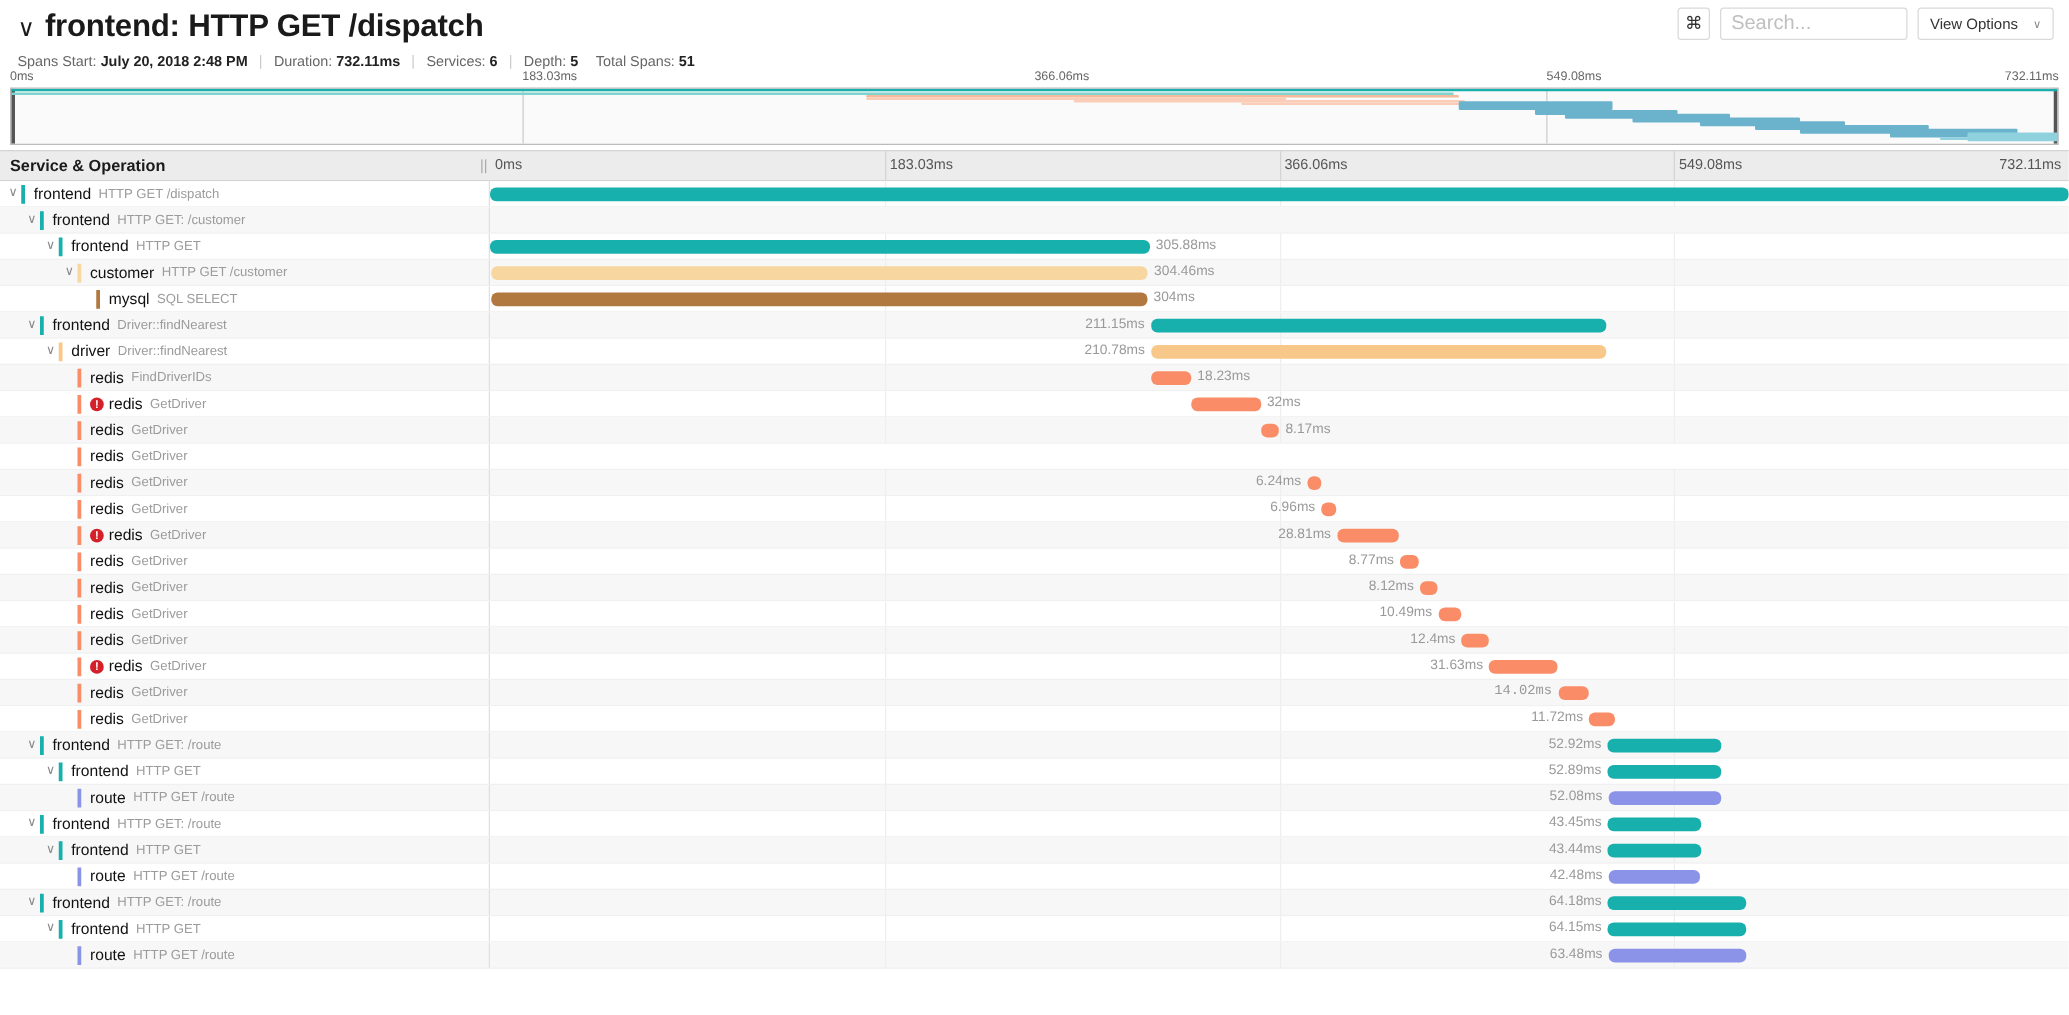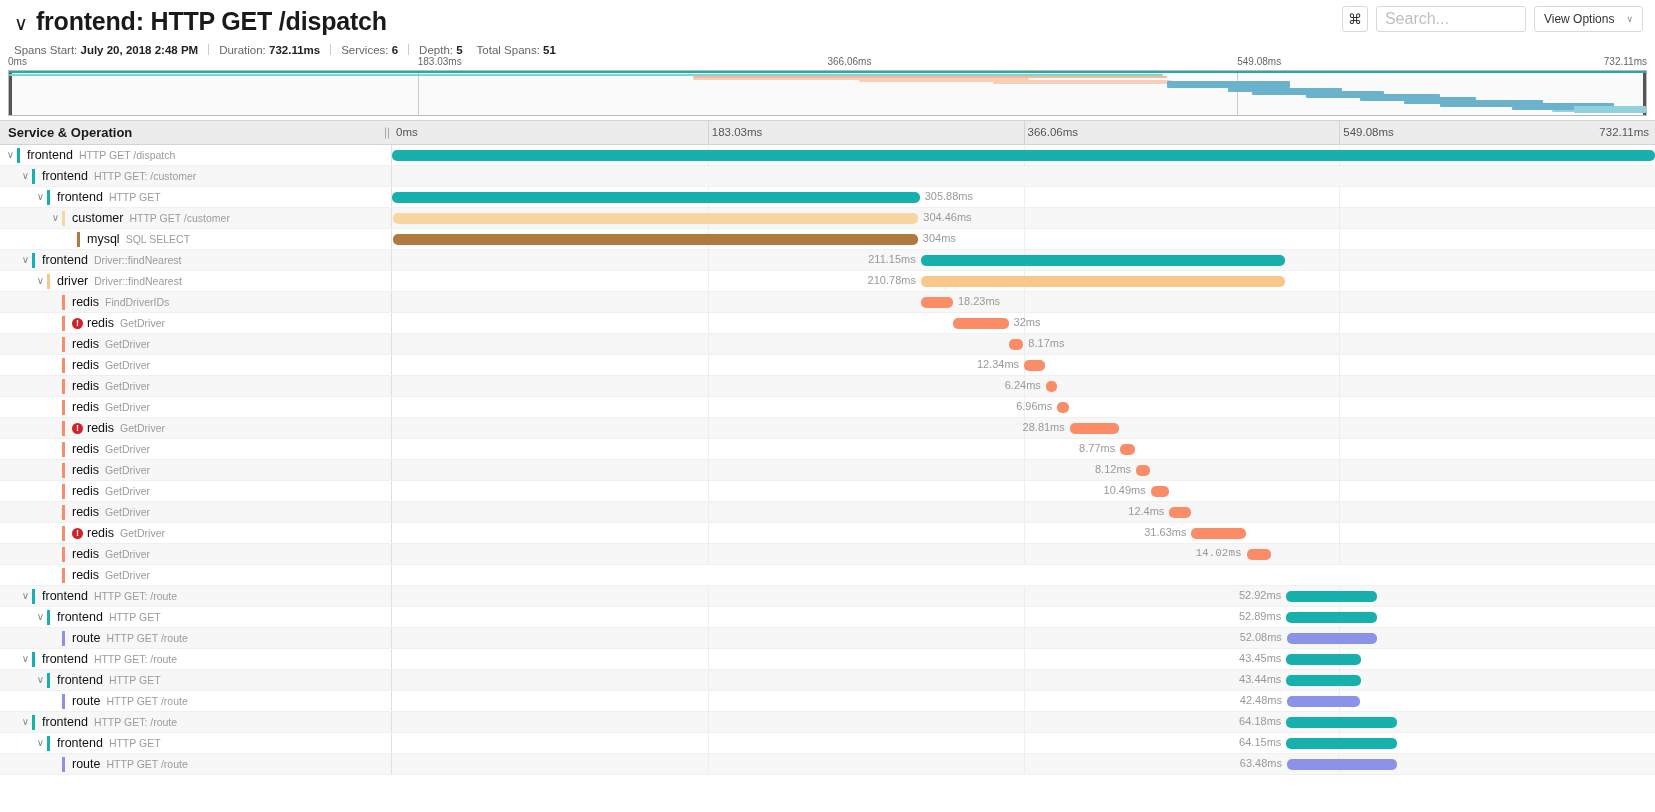--- a/index.html
+++ b/index.html
@@ -399,27 +399,20 @@
         <span class="bar-label right" style="left: 49.9884%;">8.17ms</span>
       </div>
     </div>
     <div class="span-row">
       <div class="row-left" style="padding-left: 49px;">
         <span class="chev empty">∨</span>
         <span class="svc-bar" style="background: rgb(250, 140, 103);"></span>
         <span class="svc-name">redis</span>
         <span class="op-name">GetDriver</span>
       </div>
-      <div class="row-right">
-        <div class="rr-grid" style="left: 25%;"></div>
-        <div class="rr-grid" style="left: 50%;"></div>
-        <div class="rr-grid" style="left: 75%;"></div>
-        <div class="bar" style="left: 50.0471%; width: 1.68554%; background: rgb(250, 140, 103);"></div>
-        <span class="bar-label left" style="left: 50.0471%;">12.34ms</span>
-      </div>
     </div>
     <div class="span-row alt">
       <div class="row-left" style="padding-left: 49px;">
         <span class="chev empty">∨</span>
         <span class="svc-bar" style="background: rgb(250, 140, 103);"></span>
         <span class="svc-name">redis</span>
         <span class="op-name">GetDriver</span>
       </div>
       <div class="row-right">
         <div class="rr-grid" style="left: 25%;"></div>
@@ -550,20 +543,27 @@
         <div class="bar" style="left: 67.6674%; width: 1.91501%; background: rgb(250, 140, 103);"></div>
         <span class="bar-label left" style="left: 67.6674%; font-family: Liberation Mono, monospace;">14.02ms</span>
       </div>
     </div>
     <div class="span-row">
       <div class="row-left" style="padding-left: 49px;">
         <span class="chev empty">∨</span>
         <span class="svc-bar" style="background: rgb(250, 140, 103);"></span>
         <span class="svc-name">redis</span>
         <span class="op-name">GetDriver</span>
+      </div>
+      <div class="row-right">
+        <div class="rr-grid" style="left: 25%;"></div>
+        <div class="rr-grid" style="left: 50%;"></div>
+        <div class="rr-grid" style="left: 75%;"></div>
+        <div class="bar" style="left: 69.6343%; width: 1.60085%; background: rgb(250, 140, 103);"></div>
+        <span class="bar-label left" style="left: 69.6343%;">11.72ms</span>
       </div>
     </div>
     <div class="span-row alt">
       <div class="row-left" style="padding-left: 19px;">
         <span class="chev">∨</span>
         <span class="svc-bar" style="background: rgb(23, 176, 173);"></span>
         <span class="svc-name">frontend</span>
         <span class="op-name">HTTP GET: /route</span>
       </div>
       <div class="row-right">

